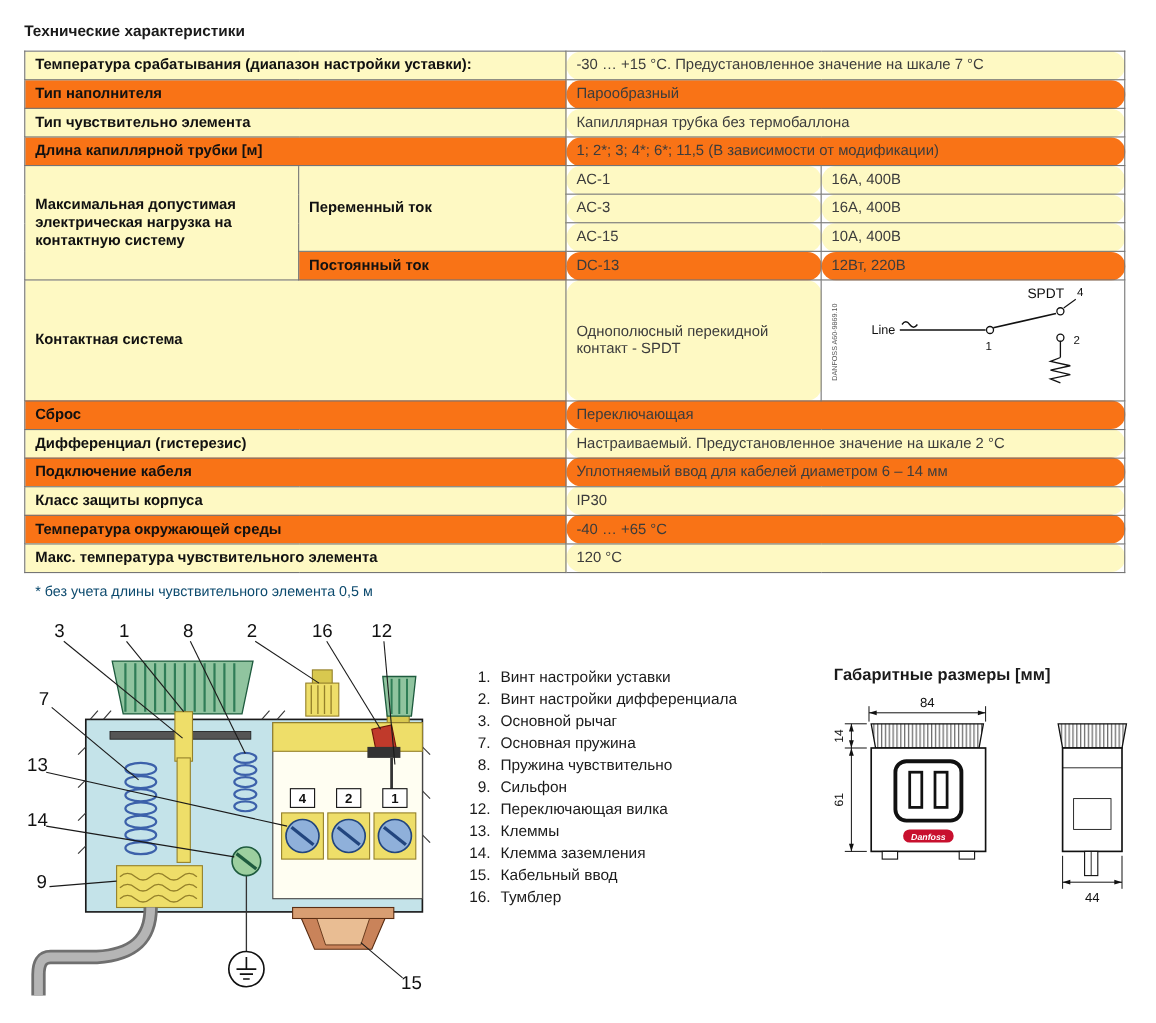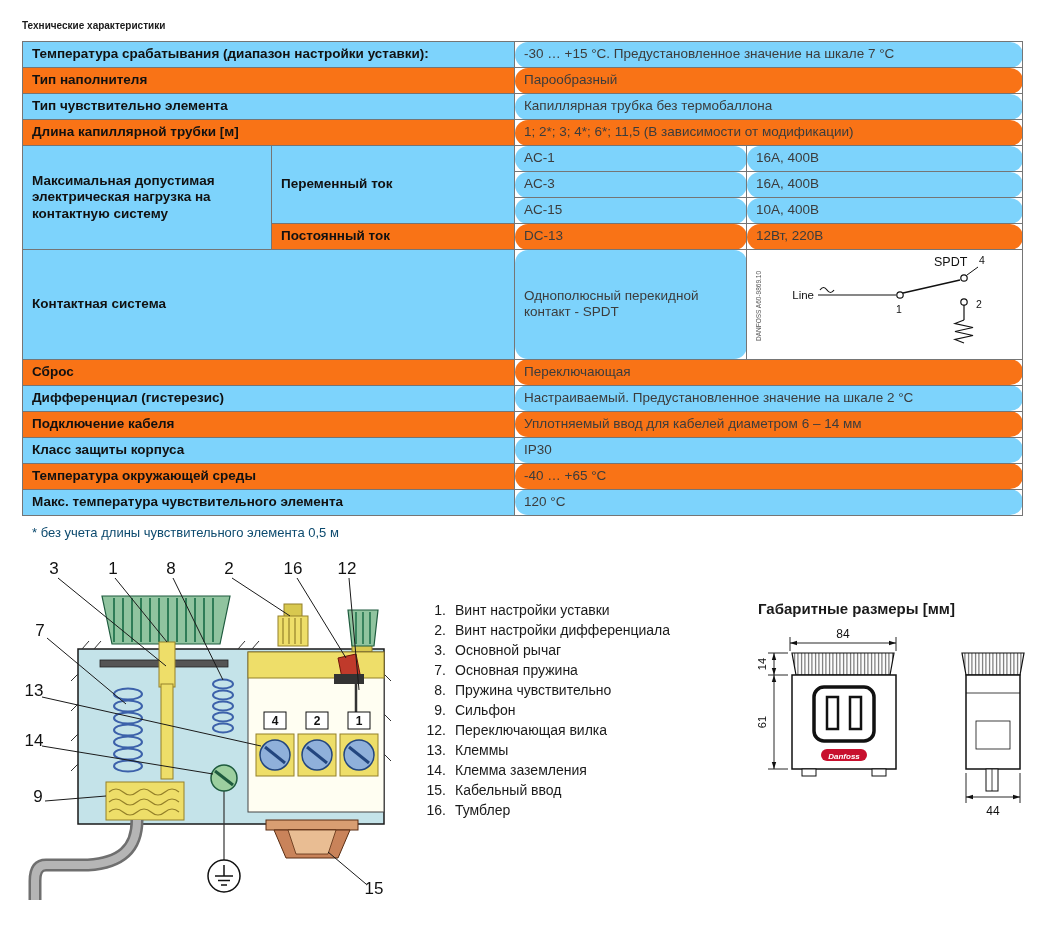--- a/index.html
+++ b/index.html
@@ -2,33 +2,33 @@
 <html><head>
 <meta charset="utf-8">
 <style>
   * { margin:0; padding:0; box-sizing:border-box; }
   html,body { background:#ffffff; }
   body {
     width:1051px; height:930px; position:relative; overflow:hidden;
     font-family:"Liberation Sans", sans-serif; color:#1a1a1a;
   }
   .page { padding:18px 21px 0 22px; }
-  .page-title { font-size:10px; font-weight:bold; margin:2px 0 10px 0; }
+  .page-title { font-size:14px; font-weight:bold; margin:2px 0 10px 0; }
 
   table.specs {
     border-collapse:collapse; width:1000px; table-layout:fixed;
     font-size:13.5px; border:1px solid #474747;
   }
   .specs td {
     border:1px solid #757575; padding:2px 9px; vertical-align:middle;
     height:26px; line-height:16.5px; background:#f97316;
   }
   .specs td.lbl { font-weight:bold; color:#111; }
   .specs td.val { color:#3c3c3c;border-radius:13px; }
-  .specs tr.gray td { background:#7dd3fc; }
+  .specs tr.gray td { background:#fef9c3; }
   .specs col.c1 { width:249px; } .specs col.c2 { width:243px; }
   .specs col.c3 { width:232px; } .specs col.c4 { width:276px; }
   .specs tr.contact td { height:106px; }
   .specs td.diagram-cell { background:#ffffff !important; padding:0 1px !important; }
 
   .footnote { font-size:13px; color:#0c4a6e; margin:9px 0 0 10px; }
 
   .bottom { position:relative; margin-top:16px; height:372px; }
   .cutaway { position:absolute; left:-6px; top:-2px; }
   .parts { position:absolute; left:398px; top:44px; width:315px; }

